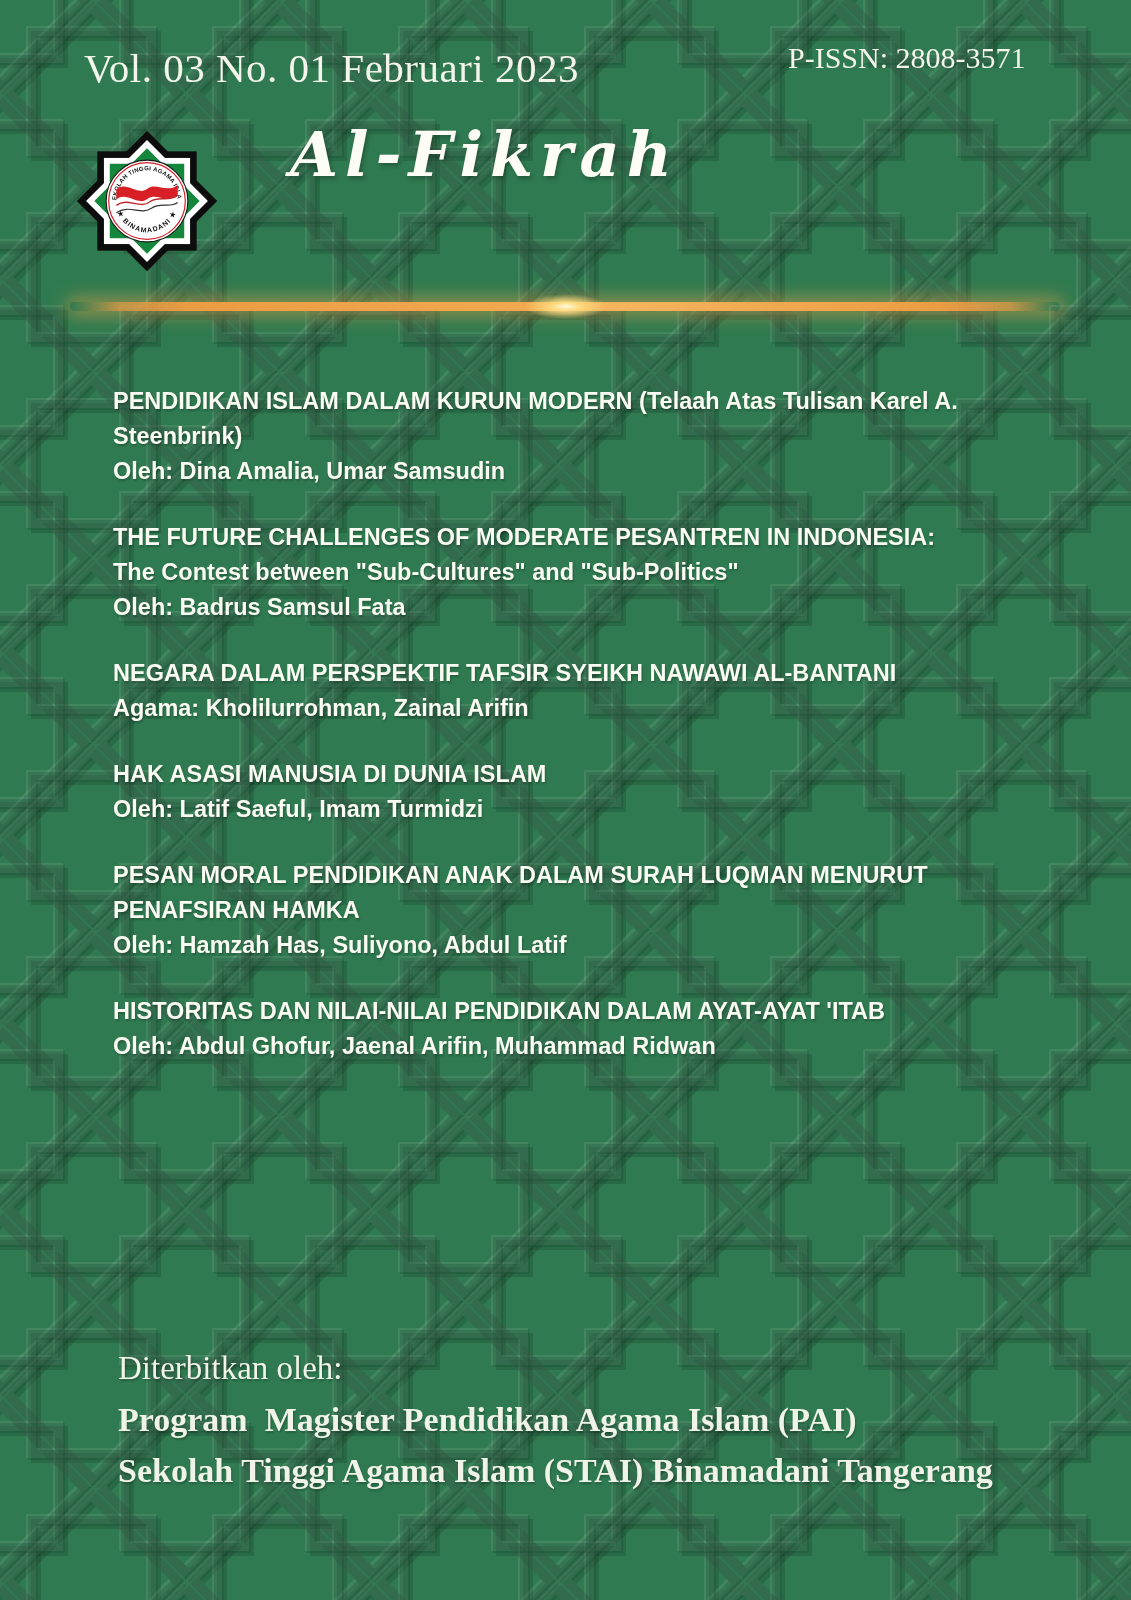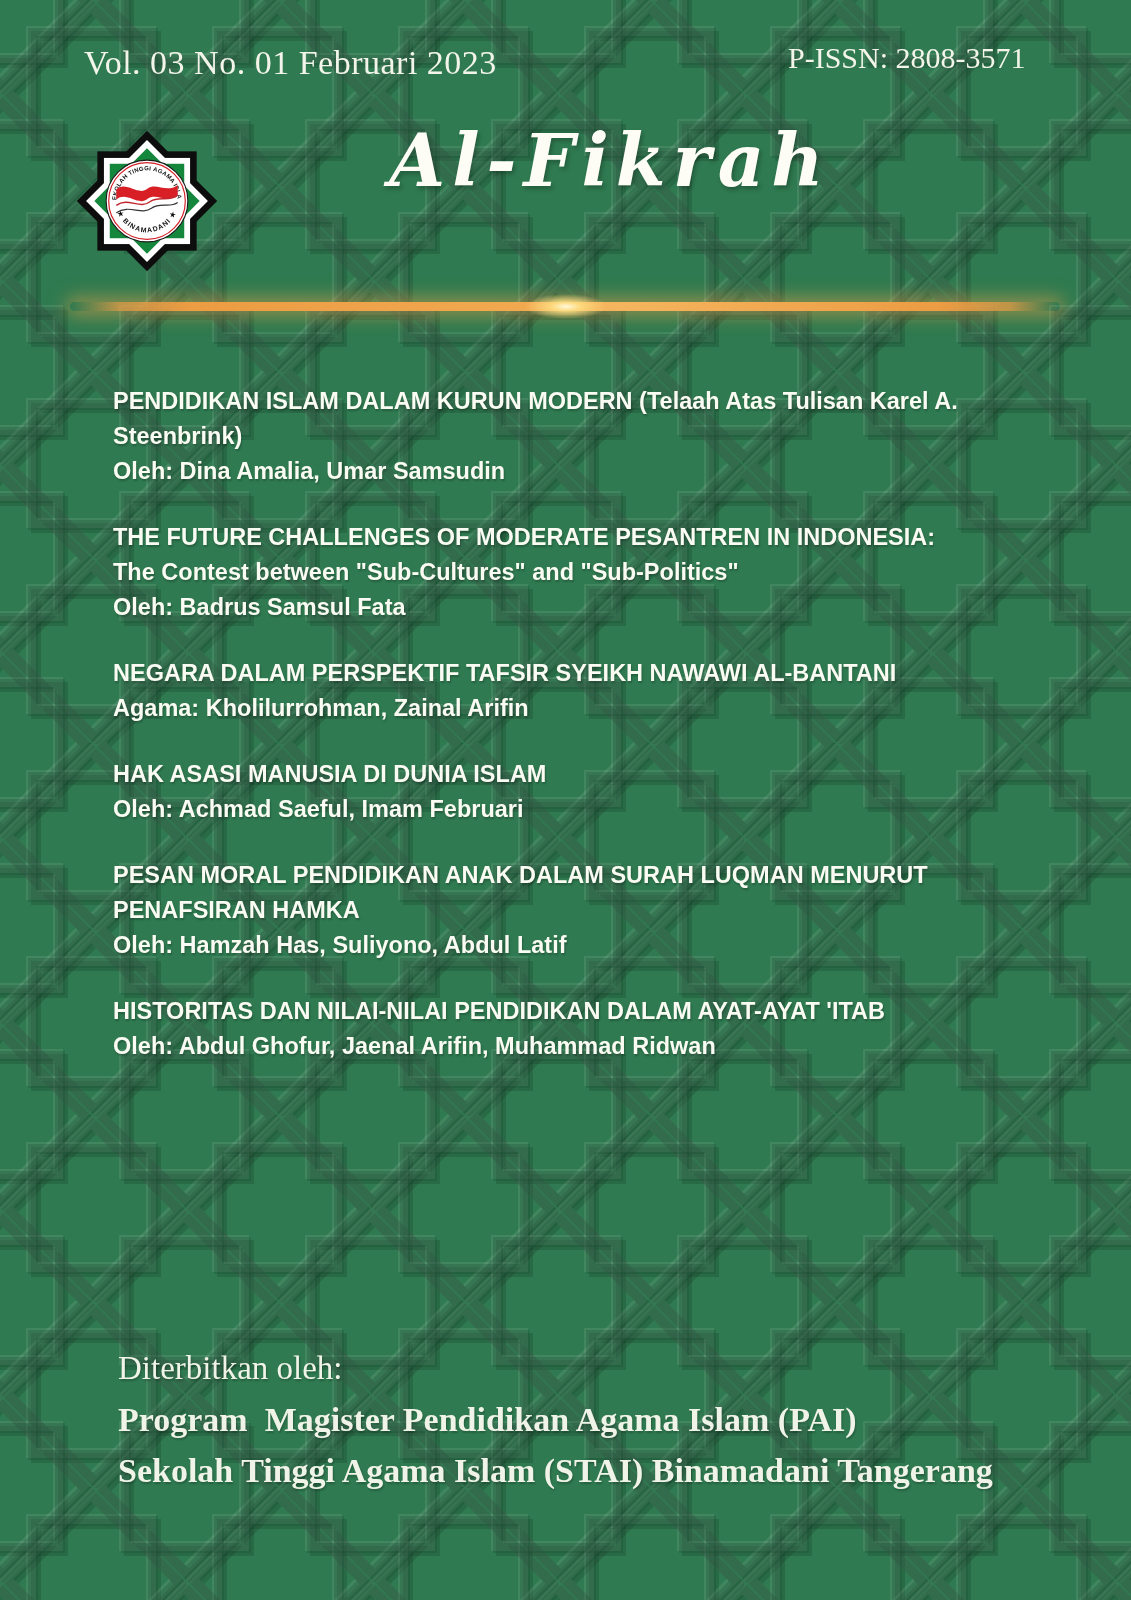--- a/index.html
+++ b/index.html
@@ -10,37 +10,36 @@
     overflow:hidden;
     font-family:"Liberation Sans",sans-serif;
   }
   .bg-pattern{position:absolute;left:0;top:0;z-index:0;}
 
   .abs{position:absolute;z-index:2;}
 
   .vol{
     left:84px;top:44px;
     font-family:"Liberation Serif",serif;
-    font-size:34px;color:#f3f5ea;
+    font-size:41px;color:#f3f5ea;
     letter-spacing:0.5px;
   }
   .issn{
     left:788px;top:38px;
     font-family:"Liberation Serif",serif;
     font-size:30px;line-height:40px;color:#f3f5ea;
   }
 
   .logo{left:74px;top:128px;width:146px;height:146px;}
 
   .journal-title{
     left:290px;top:118px;width:640px;
-    text-align:center;
     font-family:"DejaVu Serif",serif;
     font-style:italic;font-weight:bold;
-    font-size:72px;letter-spacing:7px;
+    font-size:62px;letter-spacing:7px;
     color:#fdfdf6;
     text-shadow:2px 3px 4px rgba(0,0,0,0.25);
     white-space:nowrap;
   }
   .journal-subtitle{
     left:210px;top:240px;width:760px;
     text-align:center;
     font-family:"Liberation Serif",serif;
     font-weight:bold;font-size:31px;
     color:#f6f8ee;letter-spacing:0.5px;
@@ -188,21 +187,21 @@
 
     <div class="article">
       <div class="title">NEGARA DALAM PERSPEKTIF TAFSIR SYEIKH NAWAWI AL-BANTANI</div>
 
       <div class="authors">Agama: Kholilurrohman, Zainal Arifin</div>
     </div>
 
     <div class="article">
       <div class="title">HAK ASASI MANUSIA DI DUNIA ISLAM</div>
 
-      <div class="authors">Oleh: Achmad Saeful, Imam Februari</div>
+      <div class="authors">Oleh: Latif Saeful, Imam Turmidzi</div>
     </div>
 
     <div class="article">
       <div class="title">PESAN MORAL PENDIDIKAN ANAK DALAM SURAH LUQMAN MENURUT PENAFSIRAN HAMKA</div>
 
       <div class="authors">Oleh: Hamzah Has, Suliyono, Abdul Latif</div>
     </div>
 
     <div class="article">
       <div class="title">HISTORITAS DAN NILAI-NILAI PENDIDIKAN DALAM AYAT-AYAT 'ITAB</div>

